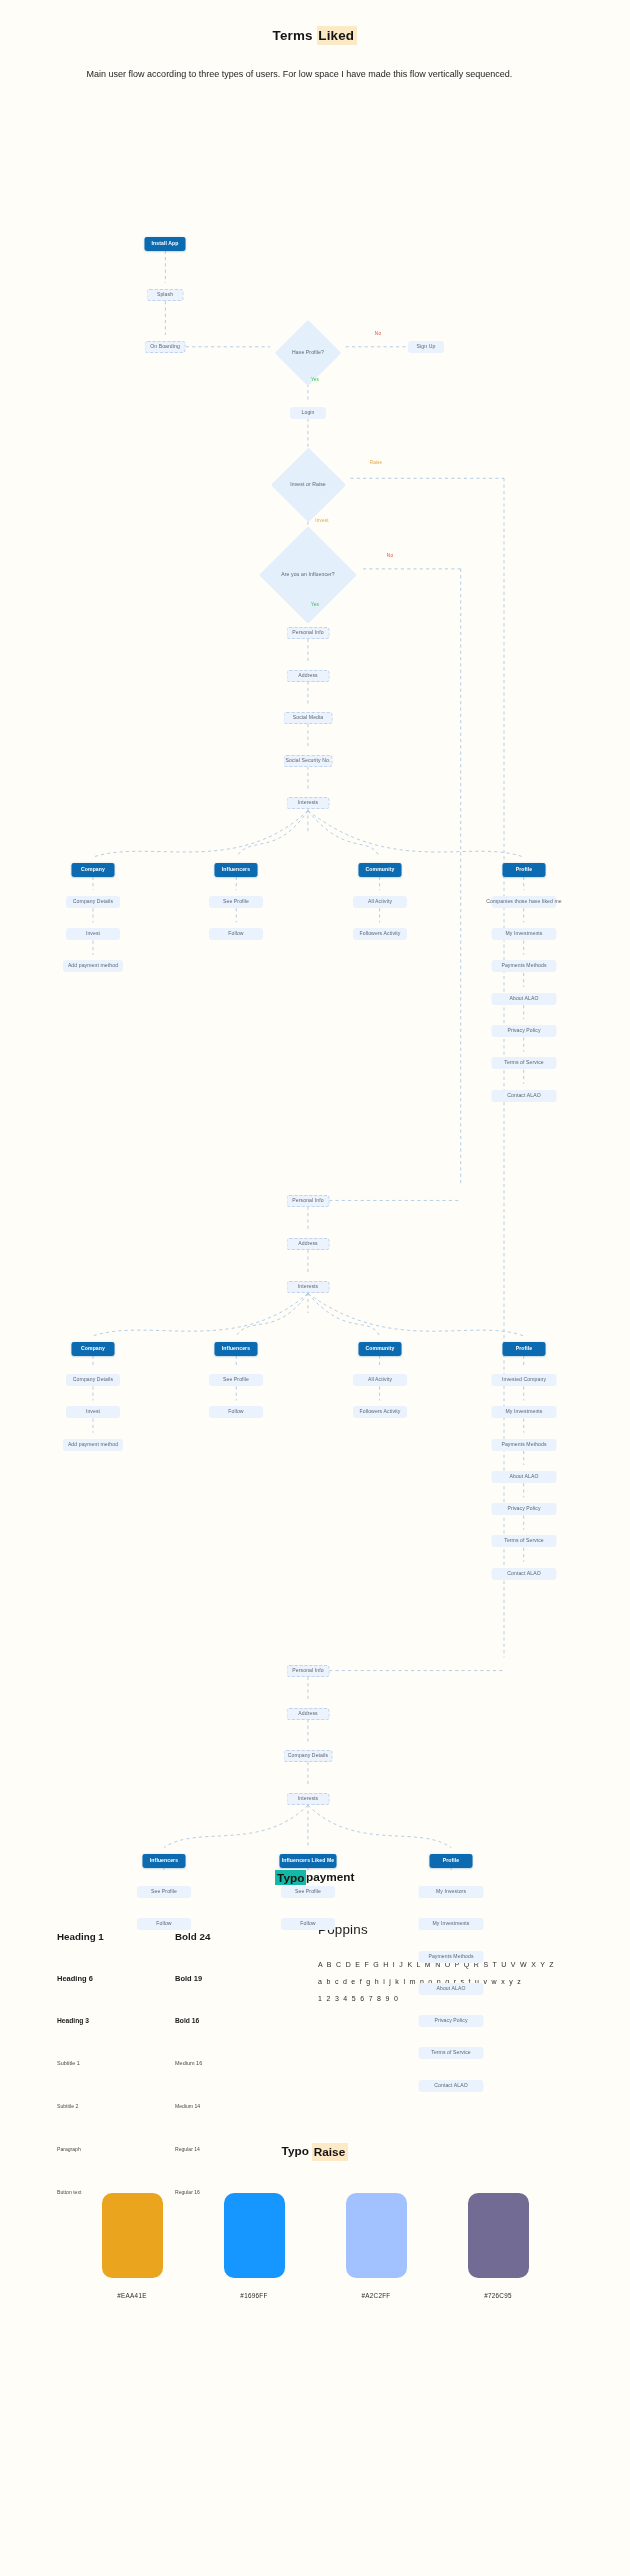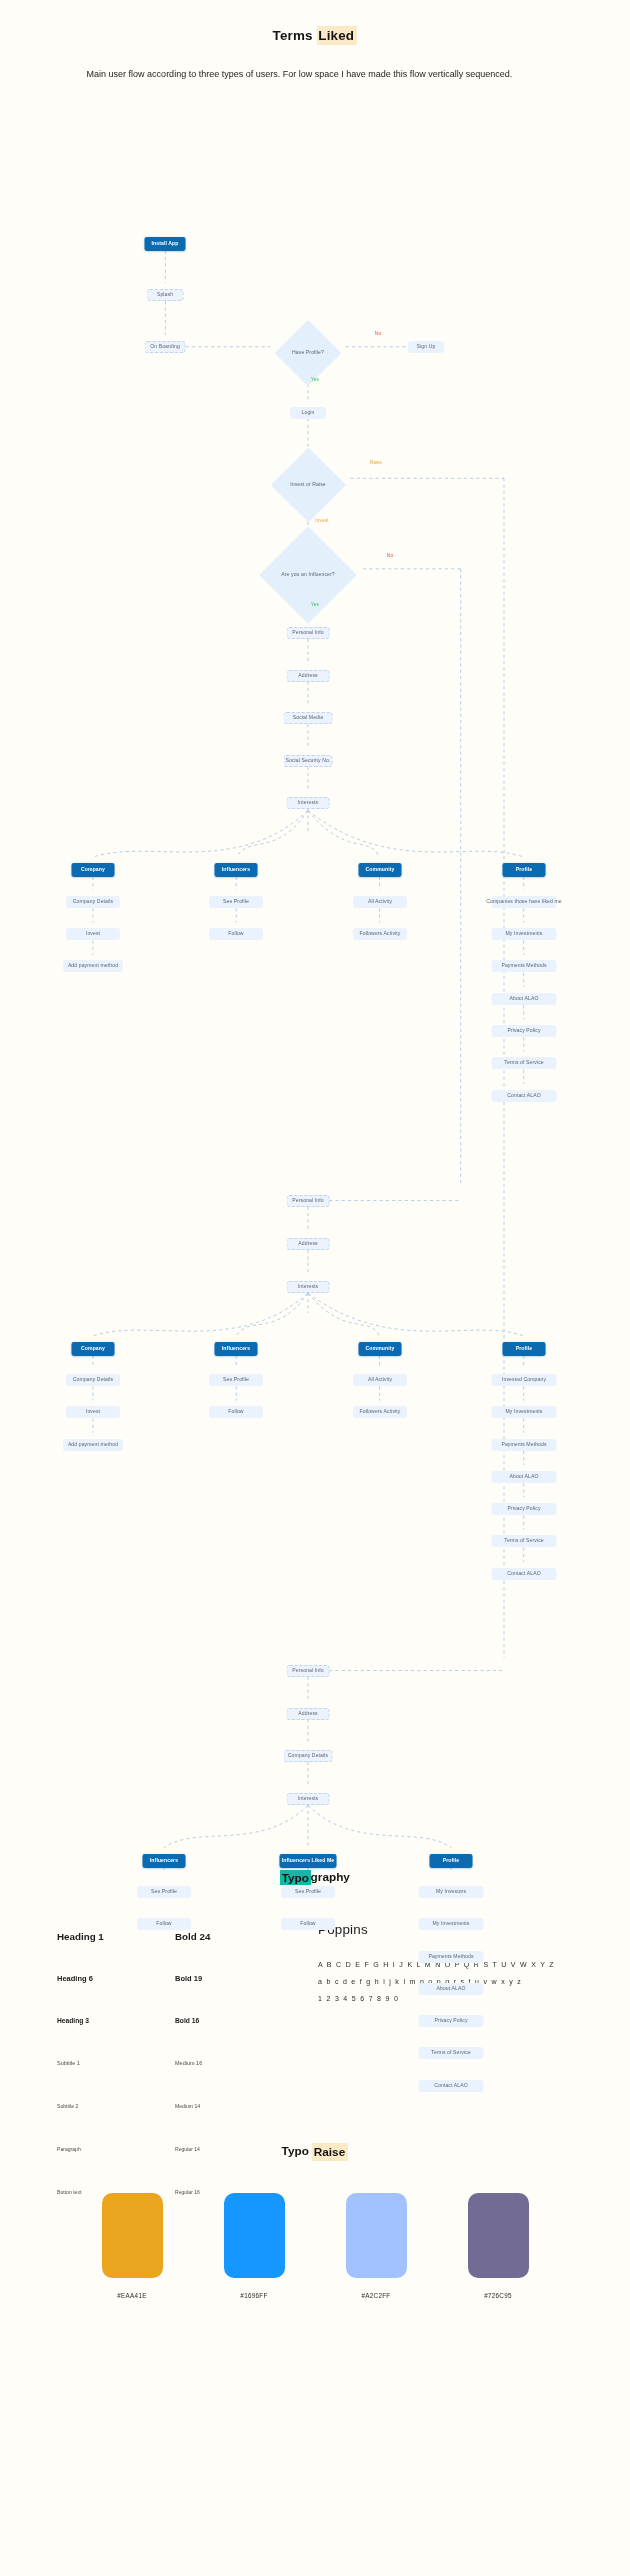--- a/index.html
+++ b/index.html
@@ -492,21 +492,21 @@
       <span class="edge-label no" style="left: 378px; top: 249px;">No</span>
       <span class="edge-label yes" style="left: 315px; top: 295px;">Yes</span>
       <span class="edge-label amber" style="left: 376px; top: 378px;">Raise</span>
       <span class="edge-label amber" style="left: 322px; top: 436px;">Invest</span>
       <span class="edge-label no" style="left: 390px; top: 471px;">No</span>
       <span class="edge-label yes" style="left: 315px; top: 520px;">Yes</span>
     </div>
 </div>
 
 <div class="section-head">
-  <span class="t"><span class="hl-blue">Typo</span><span>graphy</span></span>
+  <span class="t"><span class="hl-blue">Typo</span><span>payment</span></span>
 </div>
 <div class="typo-wrap">
   <div class="typo-left" id="typo-rows">
       <div class="typo-row r1">
         <span class="lbl">Heading 1</span>
         <span class="val">Bold 24</span>
       </div>
       <div class="typo-row r2">
         <span class="lbl">Heading 6</span>
         <span class="val">Bold 19</span>

